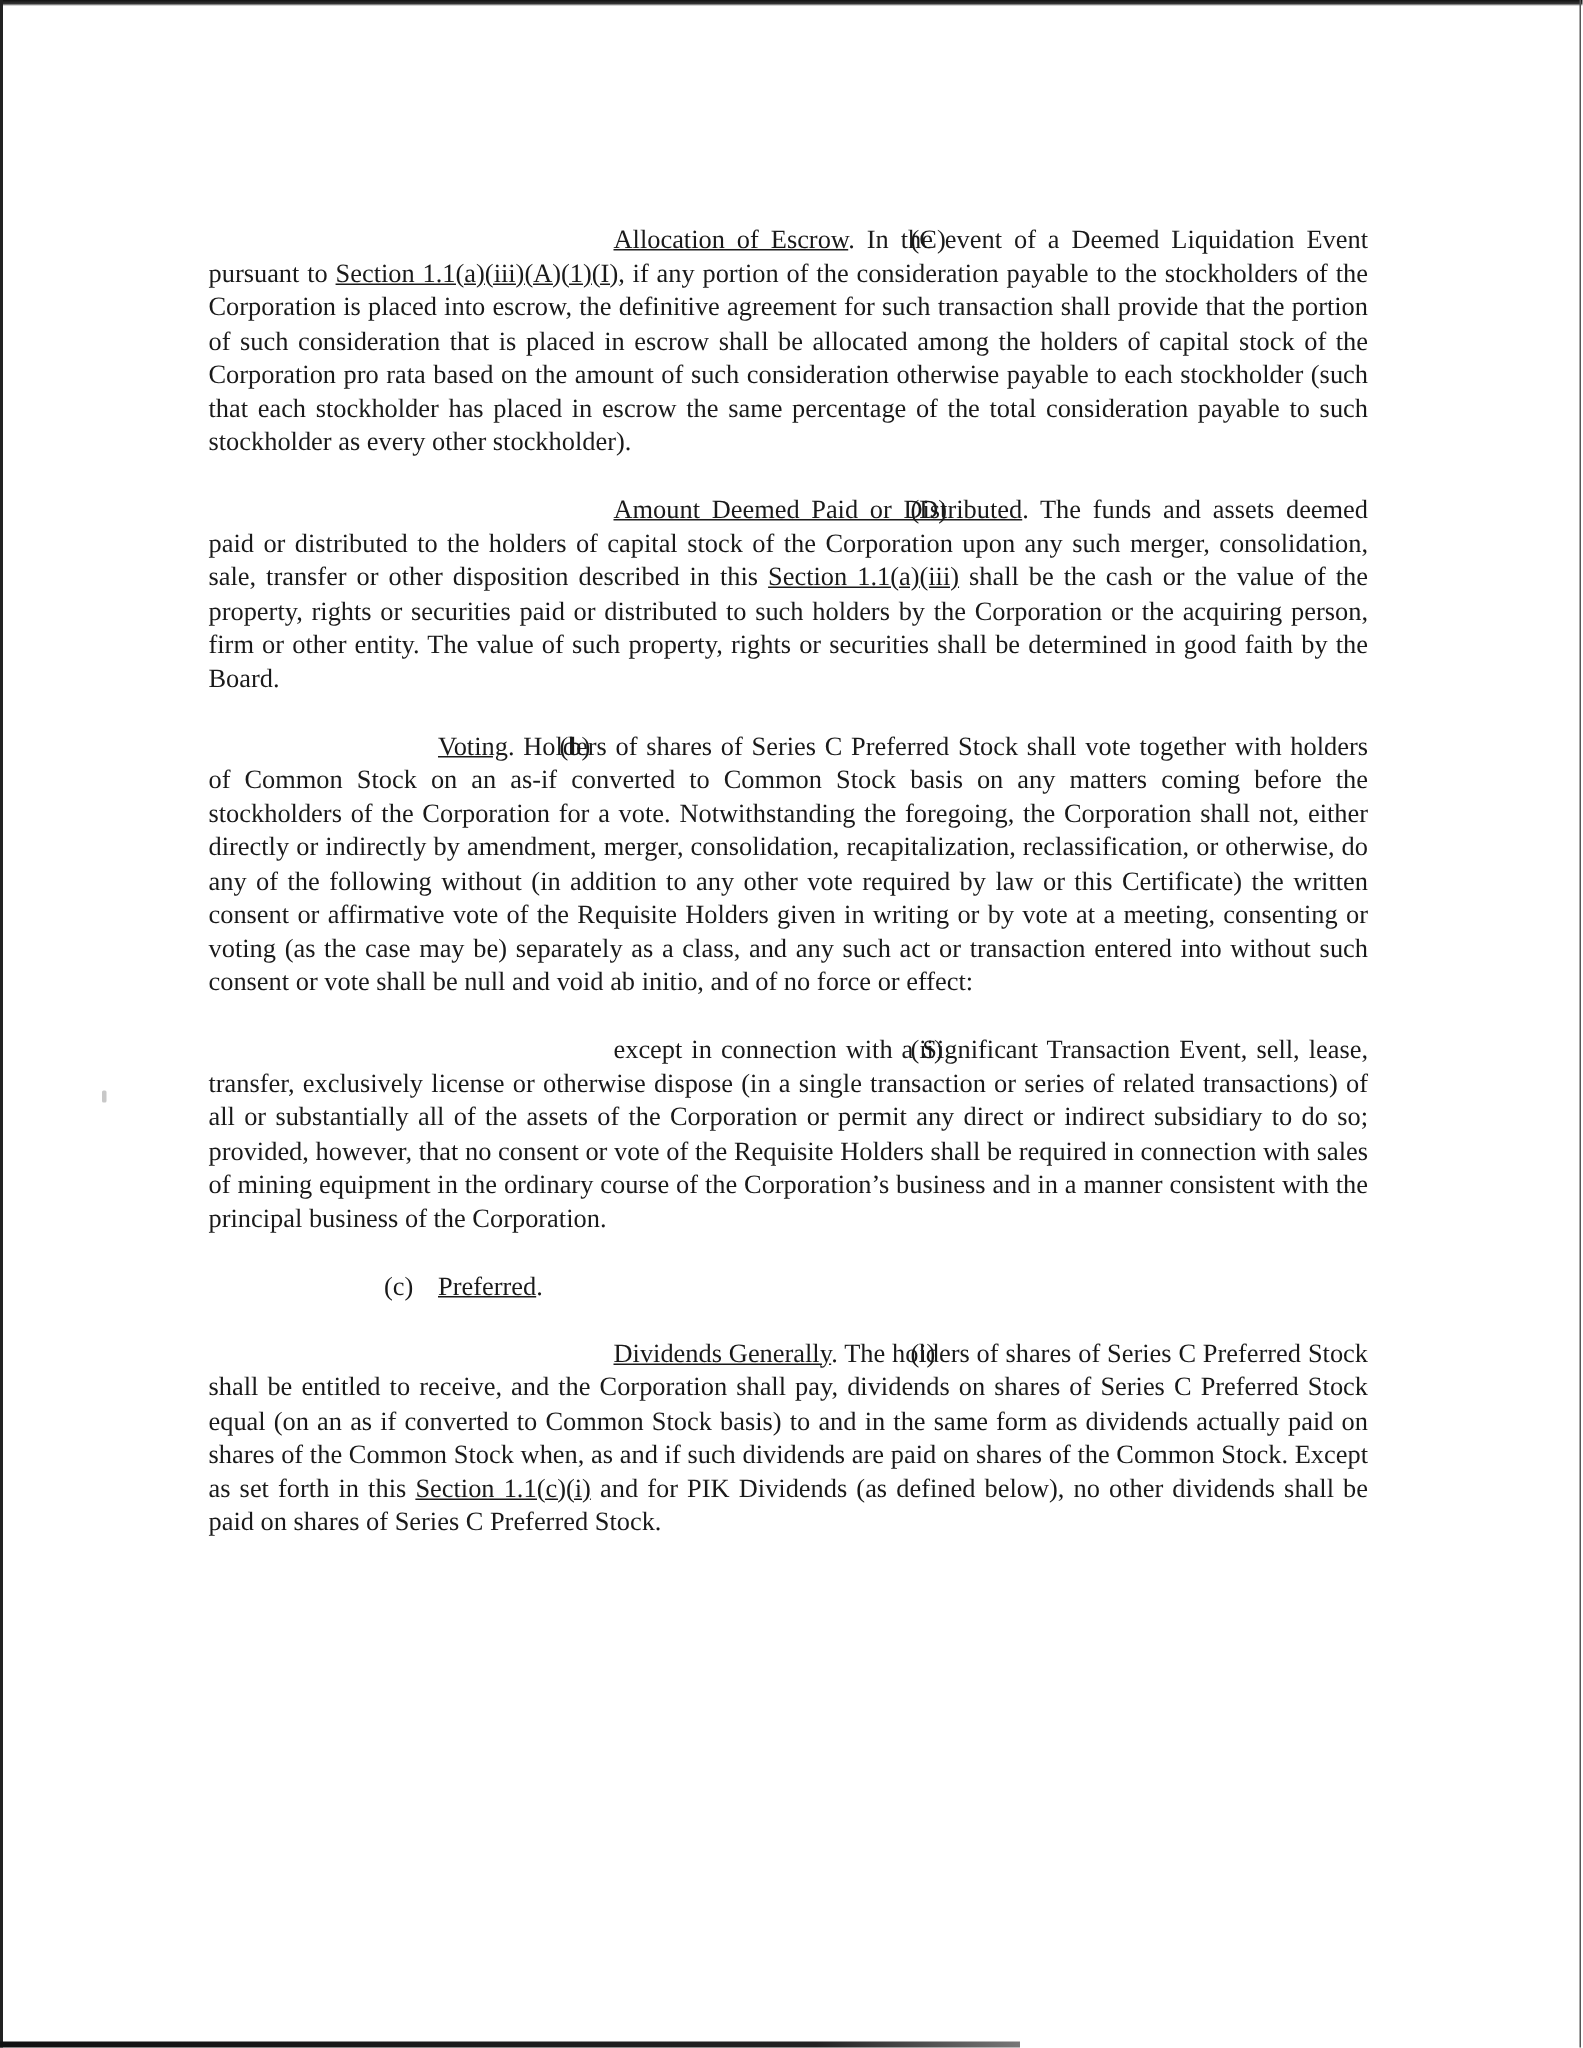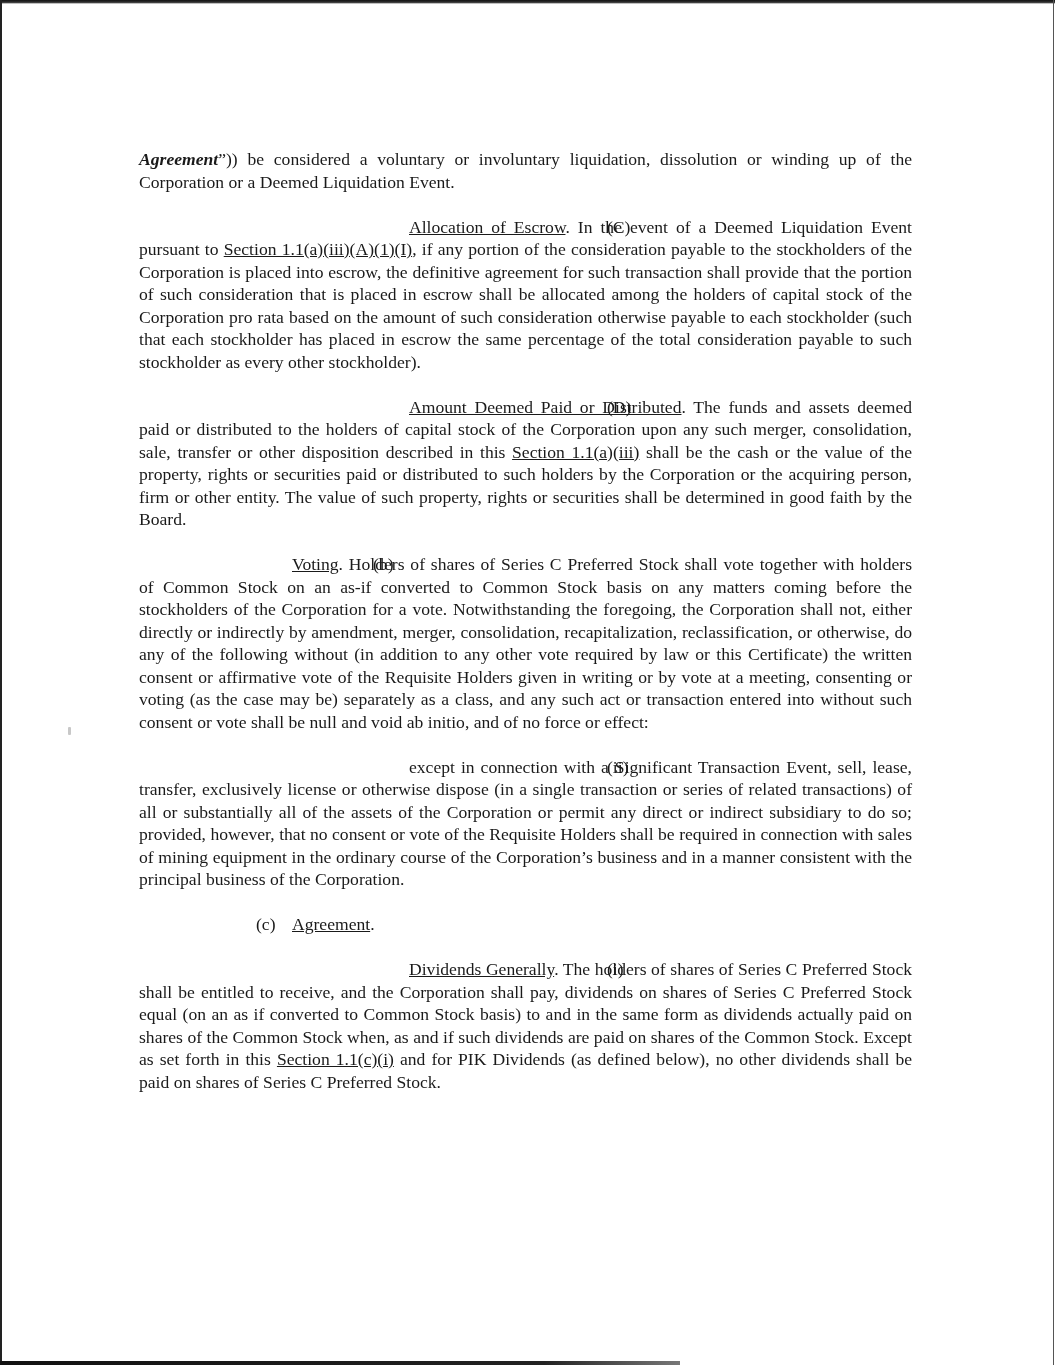--- a/index.html
+++ b/index.html
@@ -47,28 +47,27 @@
 <body>
 
 <div class="scan-top"></div>
 <div class="scan-left"></div>
 <div class="scan-right"></div>
 <div class="scan-bottom"></div>
 <div class="speck"></div>
 
 <div class="page">
 
-  <p><span class="bi">Agreement</span><span>”)) be considered a voluntary or involuntary liquidation, dissolution or winding up of the Corporation or a Deemed Liquidation Event.</span></p>
 
   <p class="ind-c"><span class="tab tab-C">(C)</span><span class="u">Allocation of Escrow</span><span>. In the event of a Deemed Liquidation Event pursuant to </span><span class="u">Section 1.1(a)(iii)(A)(1)(I)</span><span>, if any portion of the consideration payable to the stockholders of the Corporation is placed into escrow, the definitive agreement for such transaction shall provide that the portion of such consideration that is placed in escrow shall be allocated among the holders of capital stock of the Corporation pro rata based on the amount of such consideration otherwise payable to each stockholder (such that each stockholder has placed in escrow the same percentage of the total consideration payable to such stockholder as every other stockholder).</span></p>
 
   <p class="ind-c"><span class="tab tab-C">(D)</span><span class="u">Amount Deemed Paid or Distributed</span><span>. The funds and assets deemed paid or distributed to the holders of capital stock of the Corporation upon any such merger, consolidation, sale, transfer or other disposition described in this </span><span class="u">Section 1.1(a)(iii)</span><span> shall be the cash or the value of the property, rights or securities paid or distributed to such holders by the Corporation or the acquiring person, firm or other entity. The value of such property, rights or securities shall be determined in good faith by the Board.</span></p>
 
   <p class="ind-b"><span class="tab tab-b">(b)</span><span class="u">Voting</span><span>.  Holders of shares of Series C Preferred Stock shall vote together with holders of Common Stock on an as-if converted to Common Stock basis on any matters coming before the stockholders of the Corporation for a vote. Notwithstanding the foregoing, the Corporation shall not, either directly or indirectly by amendment, merger, consolidation, recapitalization, reclassification, or otherwise, do any of the following without (in addition to any other vote required by law or this Certificate) the written consent or affirmative vote of the Requisite Holders given in writing or by vote at a meeting, consenting or voting (as the case may be) separately as a class, and any such act or transaction entered into without such consent or vote shall be null and void ab initio, and of no force or effect:</span></p>
 
 
   <p class="ind-i"><span class="tab tab-i">(ii)</span><span>except in connection with a Significant Transaction Event, sell, lease, transfer, exclusively license or otherwise dispose (in a single transaction or series of related transactions) of all or substantially all of the assets of the Corporation or permit any direct or indirect subsidiary to do so; provided, however, that no consent or vote of the Requisite Holders shall be required in connection with sales of mining equipment in the ordinary course of the Corporation’s business and in a manner consistent with the principal business of the Corporation.</span></p>
 
-  <p class="heading-c"><span class="tab tab-b">(c)</span><span class="u">Agreement</span><span>.</span></p>
+  <p class="heading-c"><span class="tab tab-b">(c)</span><span class="u">Preferred</span><span>.</span></p>
 
   <p class="ind-i"><span class="tab tab-i">(i)</span><span class="u">Dividends Generally</span><span>. The holders of shares of Series C Preferred Stock shall be entitled to receive, and the Corporation shall pay, dividends on shares of Series C Preferred Stock equal (on an as if converted to Common Stock basis) to and in the same form as dividends actually paid on shares of the Common Stock when, as and if such dividends are paid on shares of the Common Stock. Except as set forth in this </span><span class="u">Section 1.1(c)(i)</span><span> and for PIK Dividends (as defined below), no other dividends shall be paid on shares of Series C Preferred Stock.</span></p>
 
 </div>
 
 </body></html>

